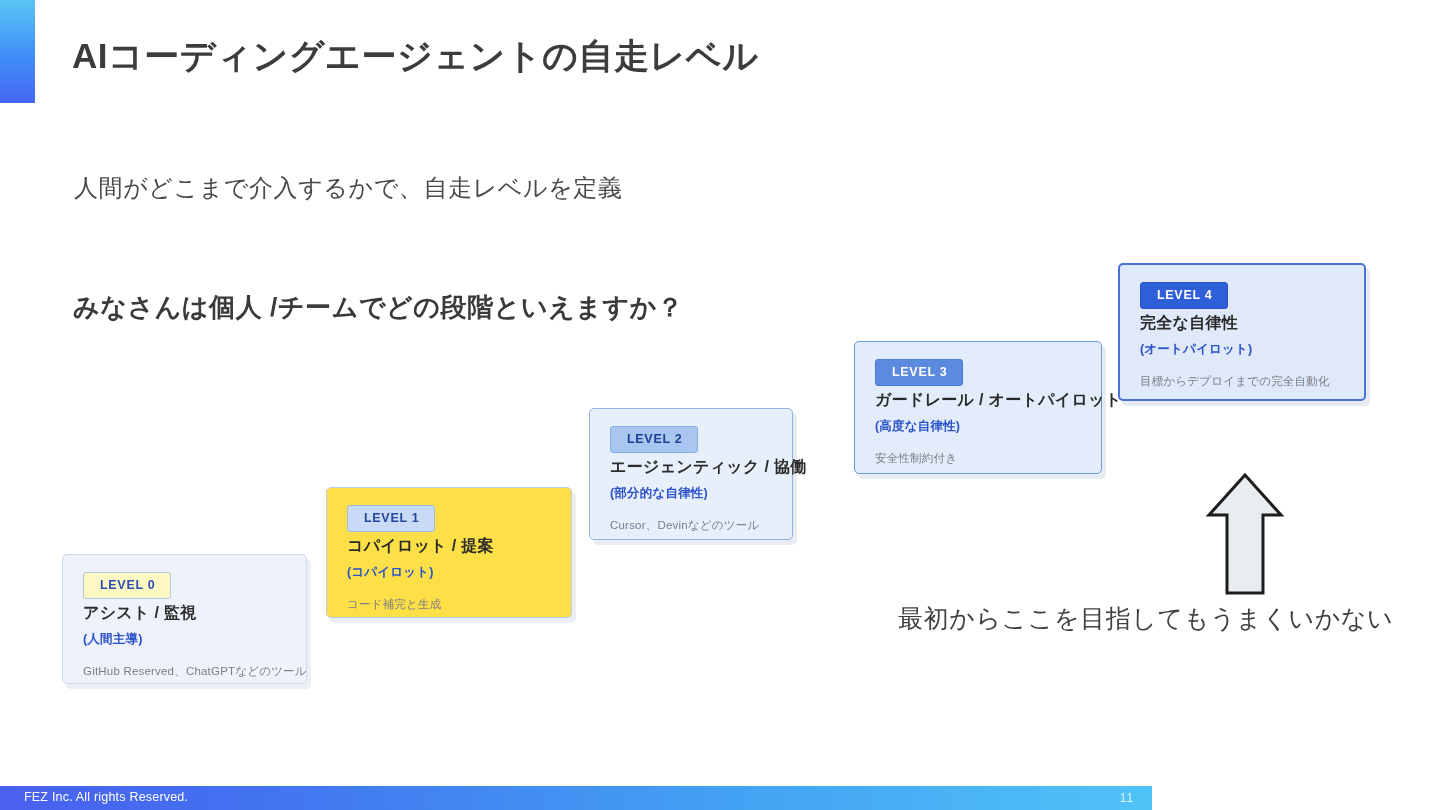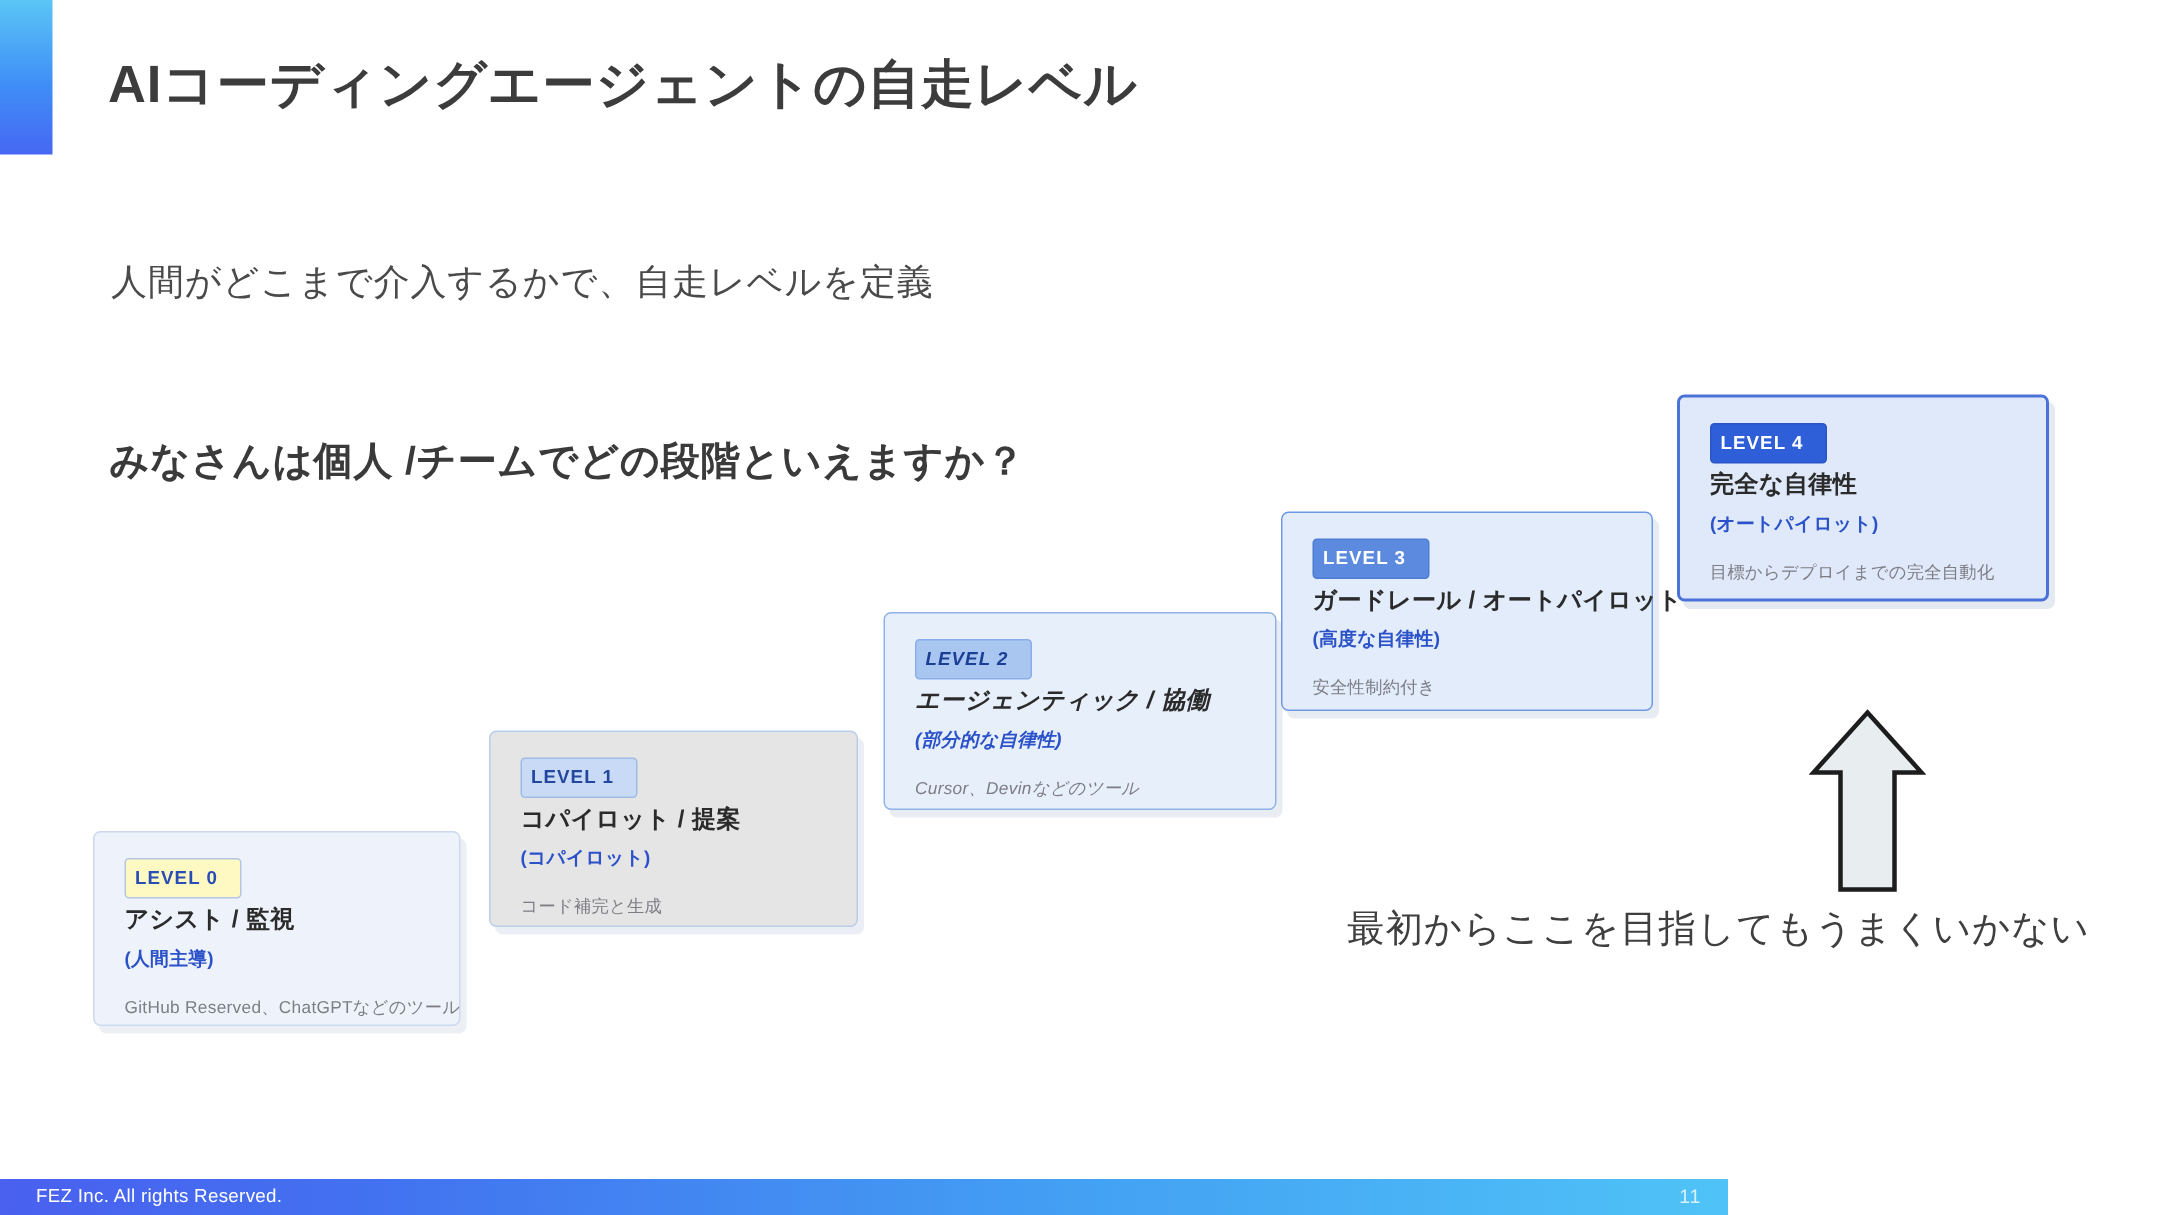--- a/index.html
+++ b/index.html
@@ -65,21 +65,21 @@
     border-radius: 5px;
     padding: 17px 20px 0 20px;
   }
   .level-badge {
     display: inline-block;
     box-sizing: border-box;
     border-radius: 3px;
     font-size: 12.5px;
     font-weight: bold;
     letter-spacing: 0.7px;
-    padding: 6px 15px 6px 6px;
+    padding: 6px 15px 6px 16px;
     line-height: 1;
   }
   .level-title {
     font-size: 16px;
     font-weight: bold;
     color: #2b2b2b;
     margin-top: 4px;
     letter-spacing: 0.3px;
     white-space: nowrap;
   }
@@ -105,34 +105,33 @@
     background: #eef3fb;
     border: 1px solid #ccd9ee;
     box-shadow: 4px 5px 0 rgba(120,140,180,0.14);
   }
   #card-0 .level-badge {
     background: #fef9c3; border: 1px solid #b4c6e4; color: #2a4db5;
   }
   
   #card-1 {
     left: 326px; top: 487px; width: 246px; height: 131px;
-    background: #e5e5e5;
+    background: #fde047;
     border: 1px solid #b9cdea;
     box-shadow: 4px 5px 0 rgba(120,140,180,0.15);
   }
   #card-1 .level-badge {
     background: #c8daf5; border: 1px solid #9ebbe6; color: #23479f;
   }
   
   #card-2 {
-    left: 589px; top: 408px; width: 262px; height: 132px;
+    left: 589px; top: 408px; width: 204px; height: 132px;
     background: #e7effb;
     border: 1.5px solid #8fb2e8;
     box-shadow: 4px 5px 0 rgba(120,140,180,0.16);
-    font-style: italic;
   }
   #card-2 .level-badge {
     background: #a8c6f0; border: 1px solid #88adea; color: #1c3f96;
   }
   
   #card-3 {
     left: 854px; top: 341px; width: 248px; height: 133px;
     background: #e2ecfa;
     border: 1.5px solid #6d9ae4;
     box-shadow: 4px 5px 0 rgba(110,135,180,0.17);

